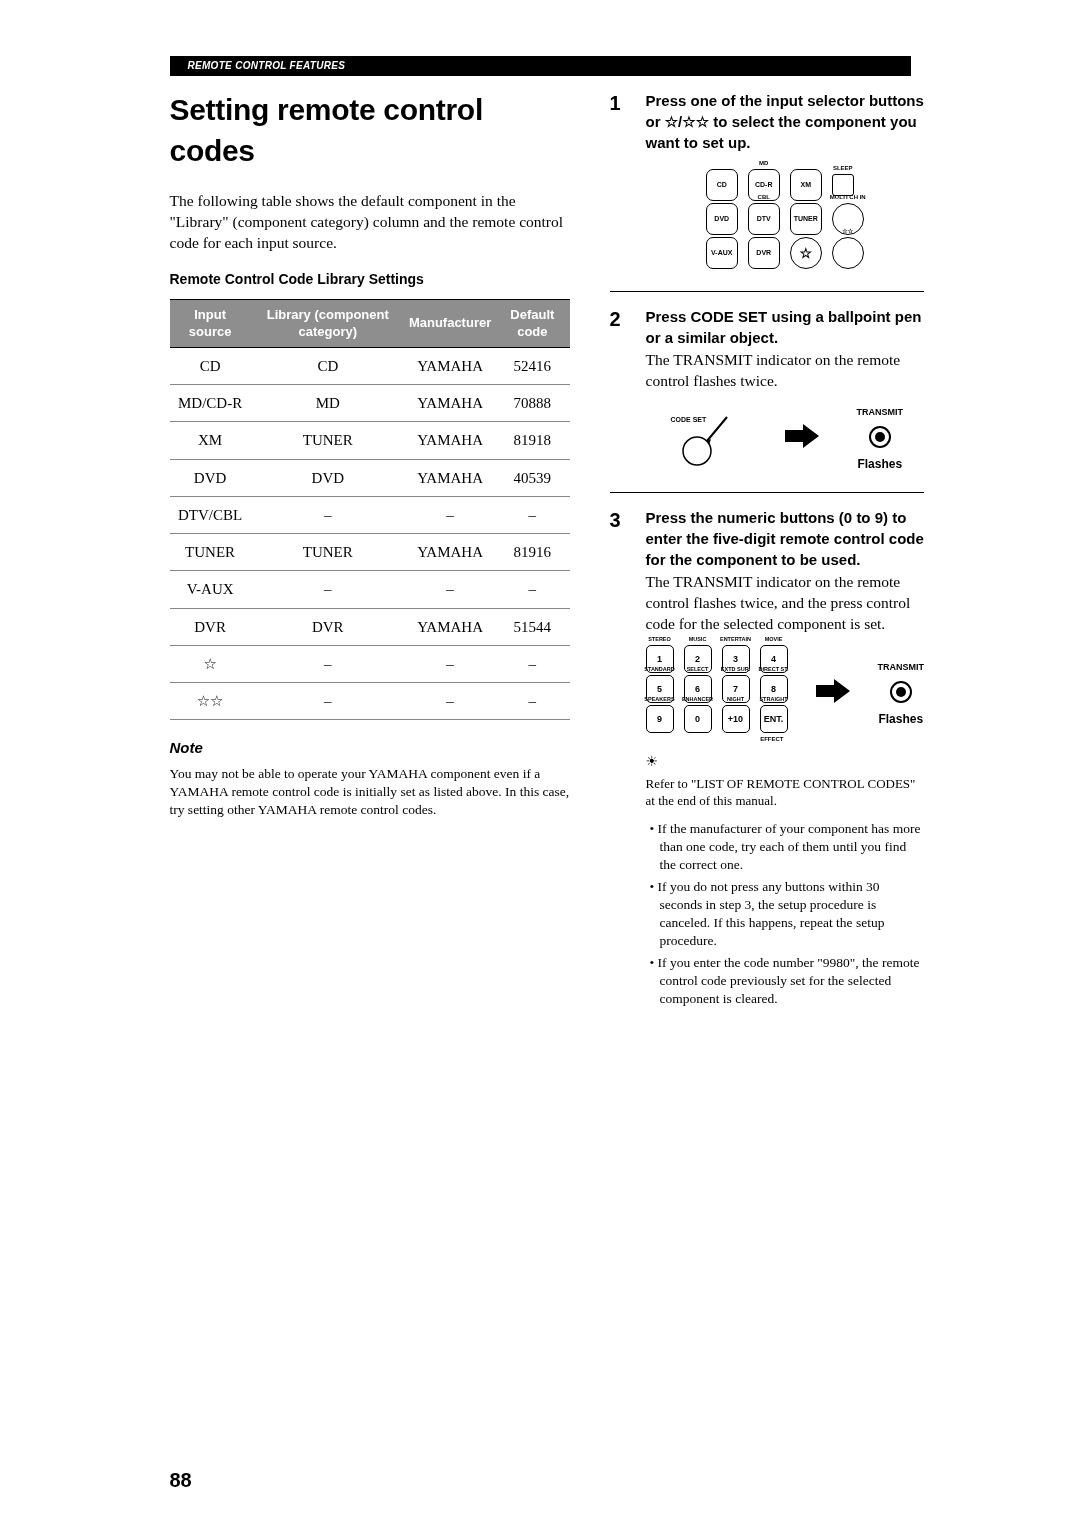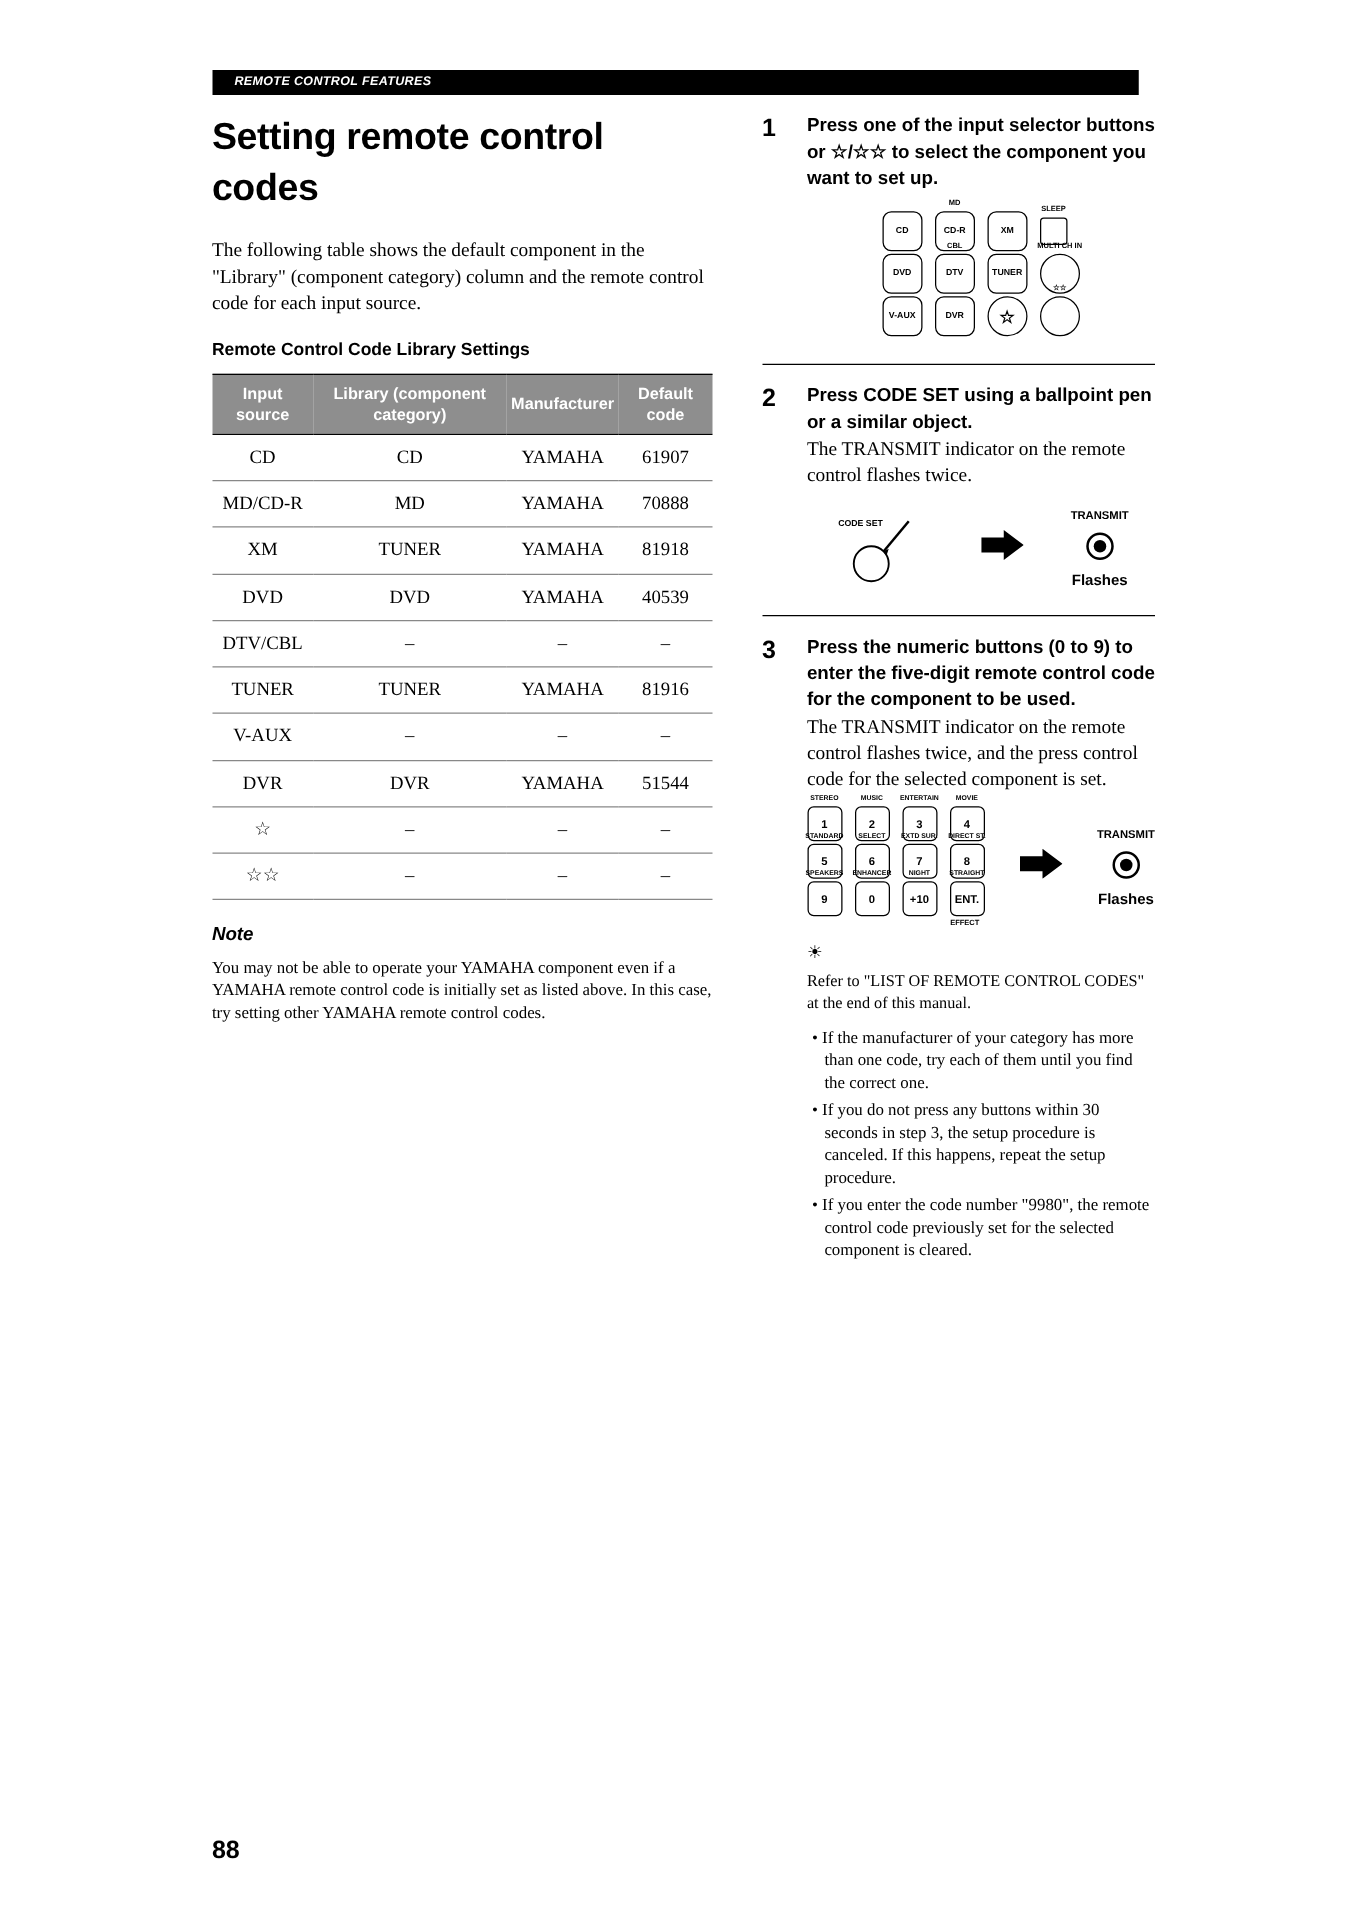--- a/index.html
+++ b/index.html
@@ -76,21 +76,21 @@
             <th>Library (component category)</th>
             <th>Manufacturer</th>
             <th>Default code</th>
           </tr>
         </thead>
         <tbody id="codes-body">
             <tr>
               <td>CD</td>
               <td>CD</td>
               <td>YAMAHA</td>
-              <td>61907</td>
+              <td>52416</td>
             </tr>
             <tr>
               <td>MD/CD-R</td>
               <td>MD</td>
               <td>YAMAHA</td>
               <td>70888</td>
             </tr>
             <tr>
               <td>XM</td>
               <td>TUNER</td>
@@ -276,21 +276,21 @@
               <div class="flashes-label">Flashes</div>
             </div>
           </div>
 
           <div class="tip">
             <span class="tip-icon">☀</span><br>
             <span>Refer to "LIST OF REMOTE CONTROL CODES" at the end of this manual.</span>
           </div>
 
           <ul class="notes-list" id="notes-list">
-              <li>If the manufacturer of your category has more than one code, try each of them until you find the correct one.</li>
+              <li>If the manufacturer of your component has more than one code, try each of them until you find the correct one.</li>
               <li>If you do not press any buttons within 30 seconds in step 3, the setup procedure is canceled. If this happens, repeat the setup procedure.</li>
               <li>If you enter the code number "9980", the remote control code previously set for the selected component is cleared.</li>
             </ul>
         </div>
       </div>
     </div>
   </div>
 
   <div class="page-num">88</div>
 </div>

